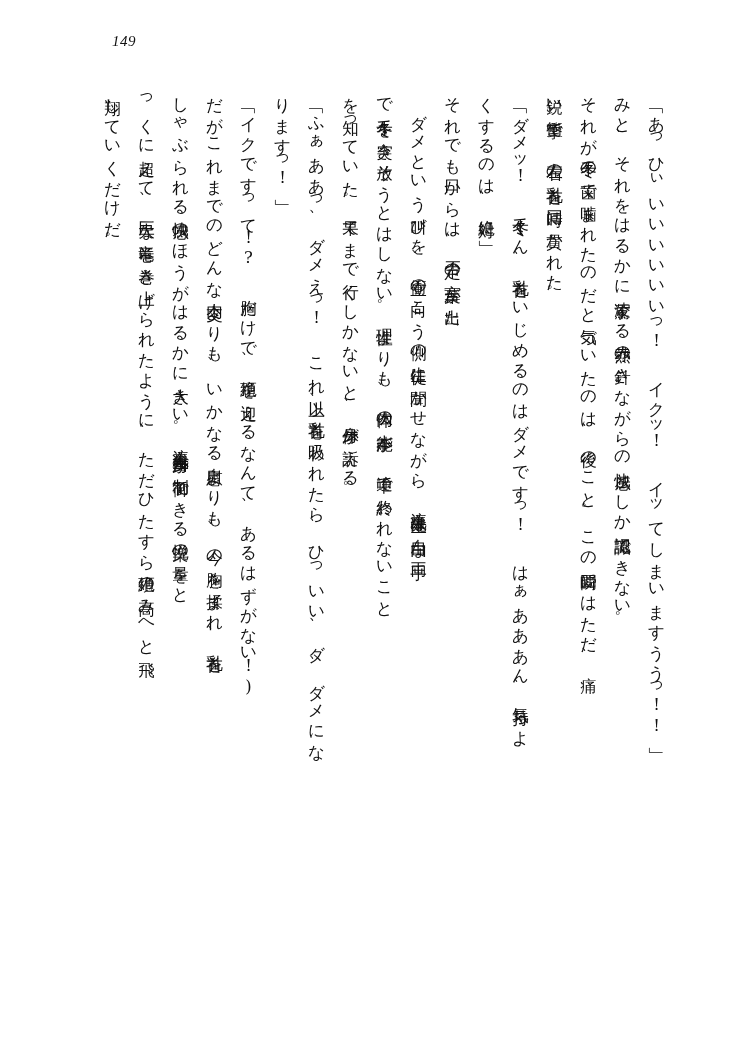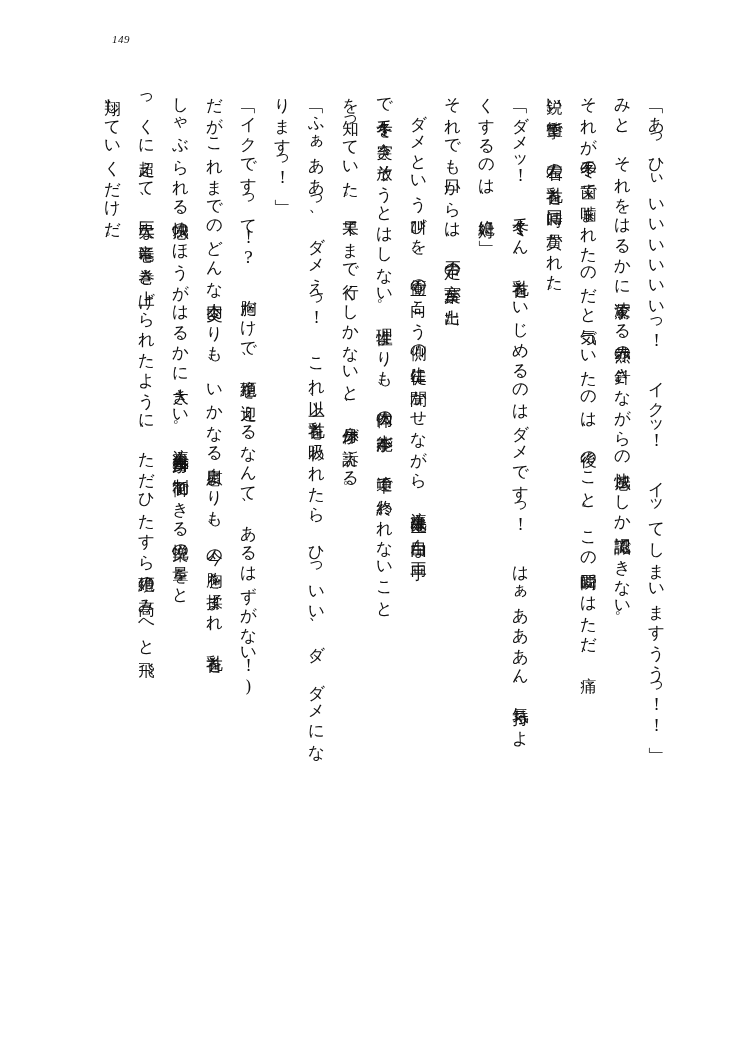--- a/index.html
+++ b/index.html
@@ -24,21 +24,21 @@
     height: 1037px;
     background: #ffffff;
   }
 
   .page-number {
     position: absolute;
     left: 112px;
     top: 33px;
     font-family: "Liberation Serif", "DejaVu Serif", serif;
     font-style: italic;
-    font-size: 11px;
+    font-size: 15px;
     color: #111111;
     letter-spacing: 0.5px;
   }
 
   
   .text-block {
     position: absolute;
     top: 86px;
     right: 72px;
     height: 860px;

